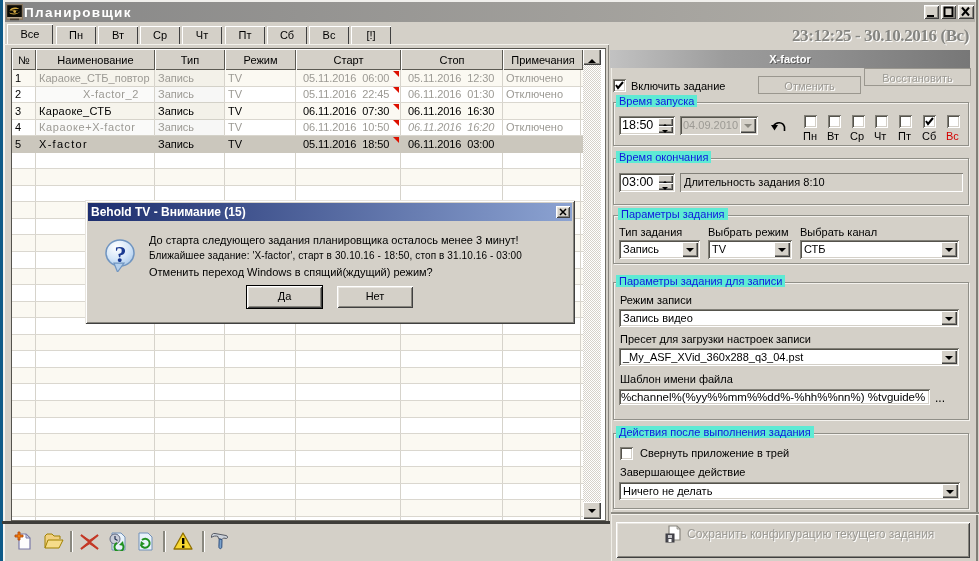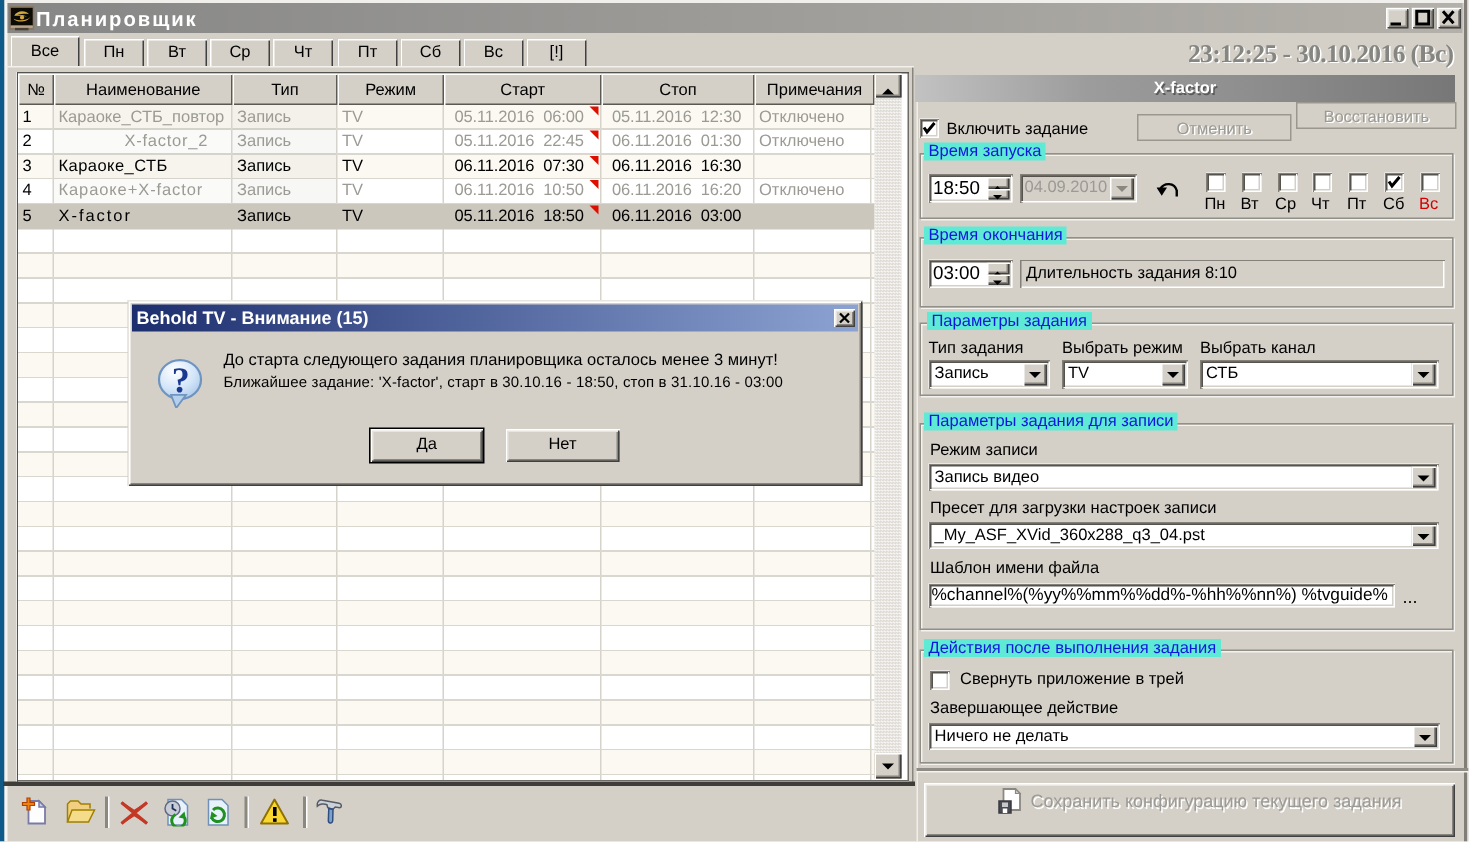--- a/index.html
+++ b/index.html
@@ -120,21 +120,21 @@
     <div class="cell" style="left:283px;width:105px;padding-left:8px;letter-spacing:-0.1px;">06.11.2016&nbsp; 07:30</div>
     <div class="cell" style="left:390px;width:102px;padding-left:6px;letter-spacing:-0.1px;">06.11.2016&nbsp; 16:30</div>
     <div class="redtri" style="left:381px;top:1px;"></div>
   </div>
   <div class="row" style="top:49.65px;">
     <div class="cell" style="left:0;width:23px;">4</div>
     <div class="cell gray" style="left:24px;width:118px;"><span style="letter-spacing:0.6px;">Караоке+X-factor</span></div>
     <div class="cell gray" style="left:143px;width:69px;">Запись</div>
     <div class="cell gray" style="left:213px;width:70px;">TV</div>
     <div class="cell gray" style="left:283px;width:105px;padding-left:8px;letter-spacing:-0.1px;">06.11.2016&nbsp; 10:50</div>
-    <div class="cell gray" style="left:390px;width:102px;padding-left:6px;letter-spacing:-0.1px;">06.11.2016&nbsp; 16:20</div>
+    <div class="cell gray" style="left:390px;width:102px;padding-left:6px;letter-spacing:-0.1px;font-style:italic;">06.11.2016&nbsp; 16:20</div>
     <div class="cell gray" style="left:491px;width:77px;">Отключено</div>
     <div class="redtri" style="left:381px;top:1px;"></div>
   </div>
   <div class="row" style="top:66.2px;background:#cbc7bd;">
     <div class="cell" style="left:0;width:23px;">5</div>
     <div class="cell" style="left:24px;width:118px;"><span style="letter-spacing:1.3px;">X-factor</span></div>
     <div class="cell" style="left:143px;width:69px;">Запись</div>
     <div class="cell" style="left:213px;width:70px;">TV</div>
     <div class="cell" style="left:283px;width:105px;padding-left:8px;letter-spacing:-0.1px;">05.11.2016&nbsp; 18:50</div>
     <div class="cell" style="left:390px;width:102px;padding-left:6px;letter-spacing:-0.1px;">06.11.2016&nbsp; 03:00</div>
@@ -363,15 +363,16 @@
             <stop offset="1" stop-color="#94b9e2"></stop>
           </radialGradient>
         </defs>
       <ellipse cx="16" cy="14" rx="14" ry="13" fill="url(#qg)" stroke="#6f94c0" stroke-width="1.5"></ellipse>
       <path d="M10 24.2 L13.5 33 L20 24.2 Z" fill="#b5d0ec" stroke="#6f94c0" stroke-width="1.2"></path>
       <text x="16.5" y="22.5" text-anchor="middle" font-family="Liberation Serif" font-weight="bold" font-size="24" fill="#1a3a92">?</text>
     </svg>
   </div>
   <div class="lbl" style="left:64px;top:34px;font-size:11px;">До старта следующего задания планировщика осталось менее 3 минут!</div>
   <div class="lbl" style="left:64px;top:49.5px;font-size:10px;letter-spacing:0.11px;">Ближайшее задание: 'X-factor', старт в 30.10.16 - 18:50, стоп в 31.10.16 - 03:00</div>
+  <div class="lbl" style="left:64px;top:66px;font-size:11px;">Отменить переход Windows в спящий(ждущий) режим?</div>
   <div class="btn" style="left:162px;top:86px;width:75px;height:22px;outline:1px solid #000;"><span style="position:relative;top:4px;">Да</span></div>
   <div class="btn" style="left:252px;top:86px;width:76px;height:22px;"><span style="position:relative;top:4px;">Нет</span></div>
 </div>
 
 </body></html>

